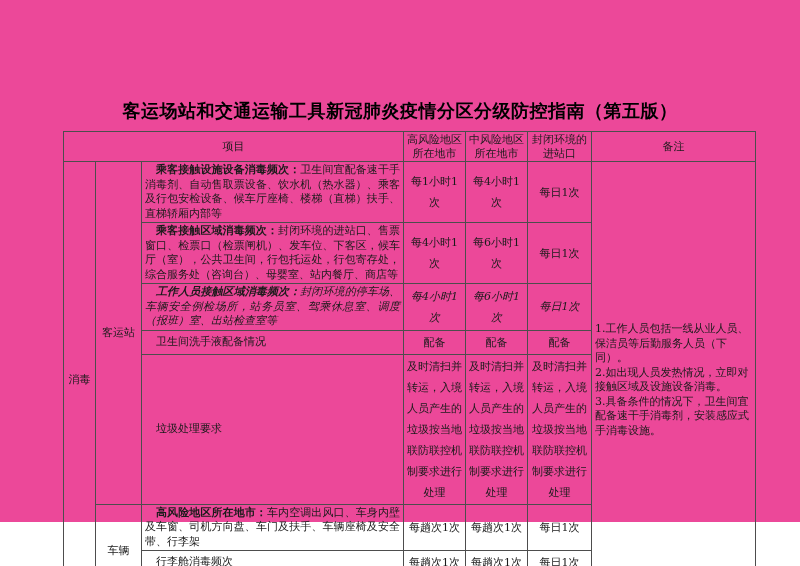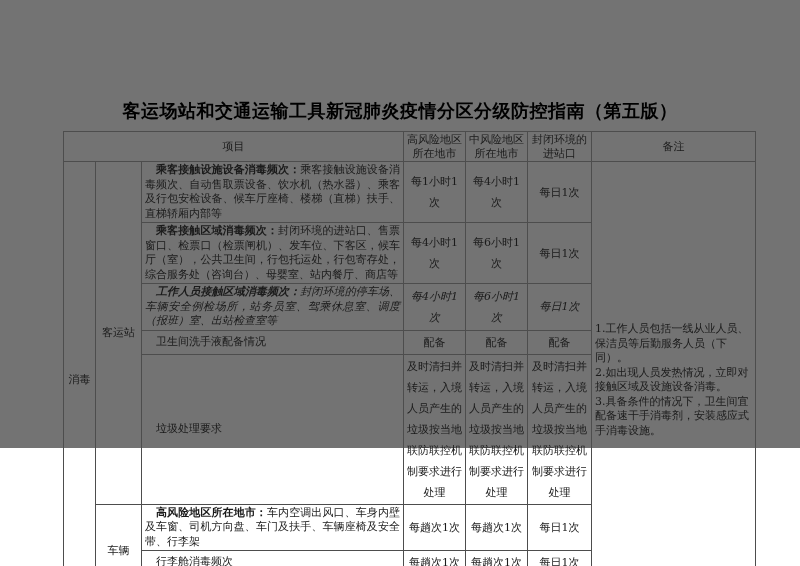--- a/index.html
+++ b/index.html
@@ -2,21 +2,21 @@
 <html><head>
 <meta charset="utf-8">
 <style>
   html,body{margin:0;padding:0;background:#ffffff;}
   body{
     width:800px;height:566px;overflow:hidden;
     font-family:"DejaVu Serif","Liberation Serif",serif;
     color:#1b1b1b;
     -webkit-font-smoothing:antialiased;
   }
-  .page{width:800px;height:448px;position:relative;background:#737373;}
+  .page{width:800px;height:522px;position:relative;background:#ec4899;}
   .doc-title{
     margin:0;padding-top:100px;
     text-align:center;
     font-size:18px;line-height:22px;font-weight:bold;color:#000;
     letter-spacing:0.5px;
   }
   .section-heading{
     margin:30px 0 0 64px;
     font-size:12.5px;font-weight:bold;color:#000;
   }
@@ -74,21 +74,21 @@
         <td class="hdr" colspan="3">项目</td>
         <td class="hdr">高风险地区所在地市</td>
         <td class="hdr">中风险地区所在地市</td>
         <td class="hdr">封闭环境的进站口</td>
         <td class="hdr">备注</td>
       </tr>
 
       <tr class="h-r1">
         <td class="group-cell" rowspan="8">消毒</td>
         <td class="subgroup-cell" rowspan="5">客运站</td>
-        <td class="item-cell"><b>乘客接触设施设备消毒频次：</b><span>乘客接触设施设备消毒频次、自动售取票设备、饮水机（热水器）、乘客及行包安检设备、候车厅座椅、楼梯（直梯）扶手、直梯轿厢内部等</span></td>
+        <td class="item-cell"><b>乘客接触设施设备消毒频次：</b><span>卫生间宜配备速干手消毒剂、自动售取票设备、饮水机（热水器）、乘客及行包安检设备、候车厅座椅、楼梯（直梯）扶手、直梯轿厢内部等</span></td>
         <td class="val-cell">每1小时1次</td>
         <td class="val-cell">每4小时1次</td>
         <td class="val-cell">每日1次</td>
         <td class="remark-cell" rowspan="8">1.工作人员包括一线从业人员、保洁员等后勤服务人员（下同）。
 2.如出现人员发热情况，立即对接触区域及设施设备消毒。
 3.具备条件的情况下，卫生间宜配备速干手消毒剂，安装感应式手消毒设施。</td>
       </tr>
 
       <tr class="h-r2">
         <td class="item-cell"><b>乘客接触区域消毒频次：</b><span>封闭环境的进站口、售票窗口、检票口（检票闸机）、发车位、下客区，候车厅（室），公共卫生间，行包托运处，行包寄存处，综合服务处（咨询台）、母婴室、站内餐厅、商店等</span></td>

